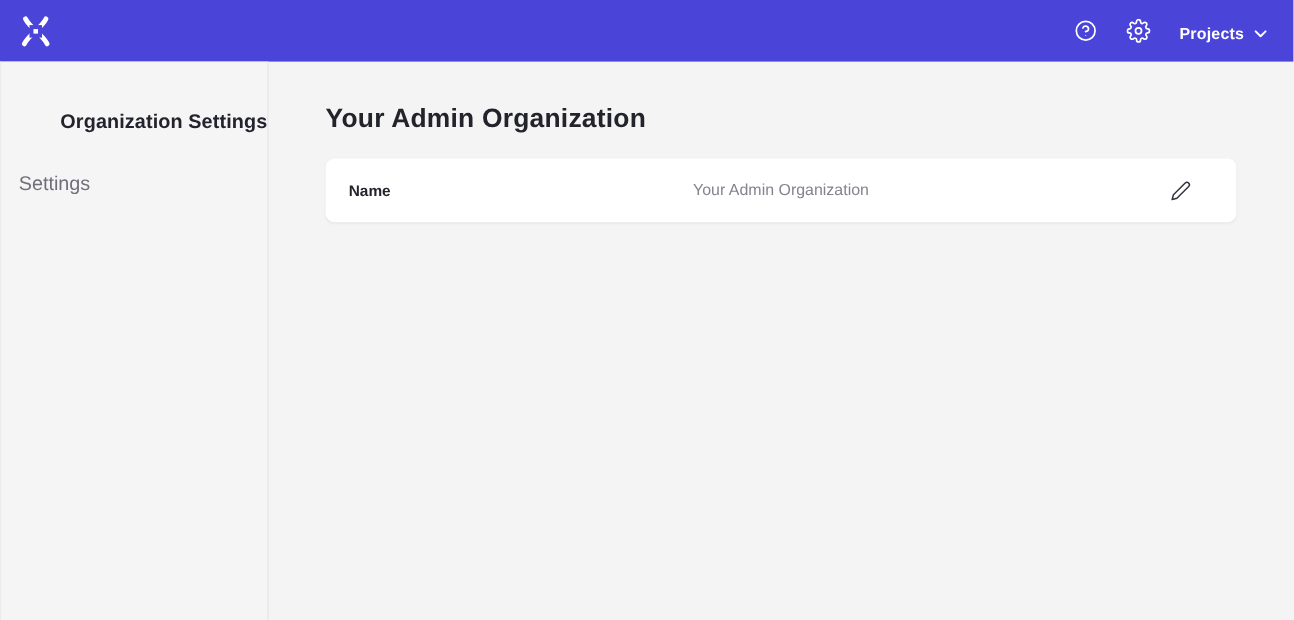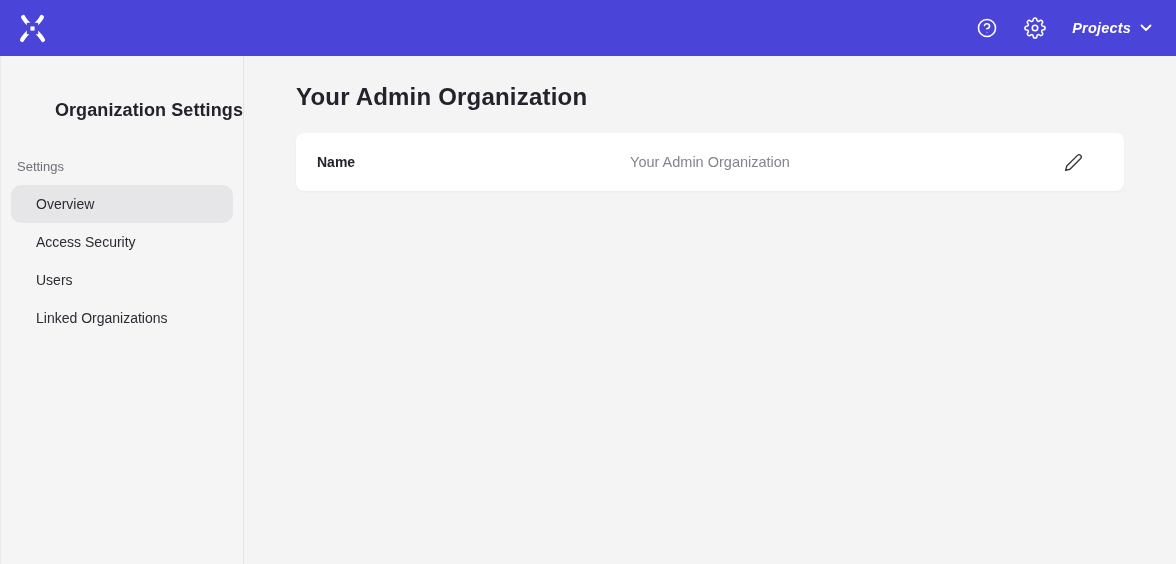--- a/index.html
+++ b/index.html
@@ -15,23 +15,22 @@
     height: 56px;
     background: #4b44d9;
     display: flex;
     align-items: center;
     padding: 0 24px 0 18px;
   }
   .logo-btn { display: flex; align-items: center; cursor: pointer; }
   .topbar-right {
     margin-left: auto;
     display: flex;
-    align-items: center;
+    align-items: flex-end;
     gap: 26px;
-    font-style: italic;
   }
   .icon-btn {
     width: 22px; height: 22px;
     display: flex; align-items: center; justify-content: center;
     cursor: pointer;
     color: #ffffff;
   }
   .projects-btn {
     display: flex; align-items: center; gap: 9px;
     color: #ffffff;
@@ -57,42 +56,42 @@
     margin: 42px 0 0 40px;
     font-size: 18px;
     font-weight: 700;
     color: #23232d;
     letter-spacing: 0.1px;
     line-height: 24px;
     text-align: right;
   }
   .sidebar-section-label {
     margin: 37px 0 0 16px;
-    font-size: 13px;
+    font-size: 18px;
     color: #6f6f78;
     line-height: 16px;
   }
   .sidebar-nav { margin-top: 10px; }
   .nav-item {
     height: 38px;
     margin: 0 10px;
     display: flex;
     align-items: center;
     padding-left: 25px;
     font-size: 14px;
     color: #2b2b33;
     border-radius: 10px;
     cursor: pointer;
   }
   .nav-item.active { background: #e6e6e9; }
 
   
   .main {
     flex: 1;
-    padding: 0 52px;
+    padding: 11px 52px;
   }
   .page-title {
     margin-top: 26px;
     font-size: 24px;
     font-weight: 700;
     color: #23232b;
     line-height: 30px;
     letter-spacing: 0.2px;
   }
   .section-heading {
@@ -182,34 +181,20 @@
       </span>
     </div>
   </div>
 </header>
 
 <div class="shell">
 
   <aside class="sidebar">
     <h2 class="sidebar-title">Organization Settings</h2>
     <div class="sidebar-section-label">Settings</div>
-    <nav class="sidebar-nav">
-      <div class="nav-item active">
-        <span>Overview</span>
-      </div>
-      <div class="nav-item">
-        <span>Access Security</span>
-      </div>
-      <div class="nav-item">
-        <span>Users</span>
-      </div>
-      <div class="nav-item">
-        <span>Linked Organizations</span>
-      </div>
-    </nav>
   </aside>
 
   <main class="main">
     <h1 class="page-title">Your Admin Organization</h1>
 
     <div class="card">
       <span class="field-label">Name</span>
       <span class="field-value">Your Admin Organization</span>
       <div class="edit-btn">
         <span>

